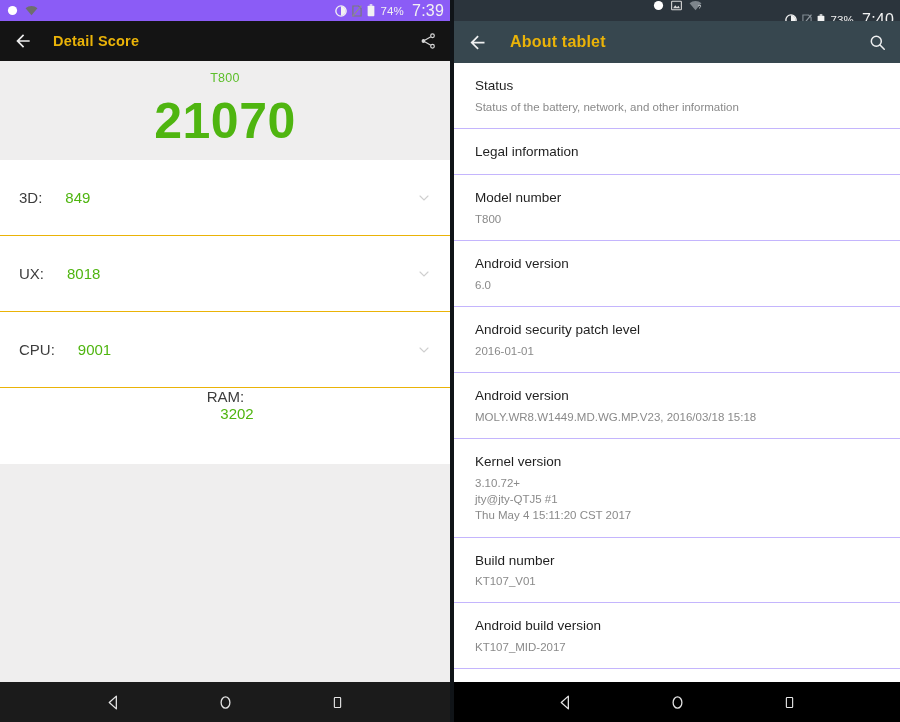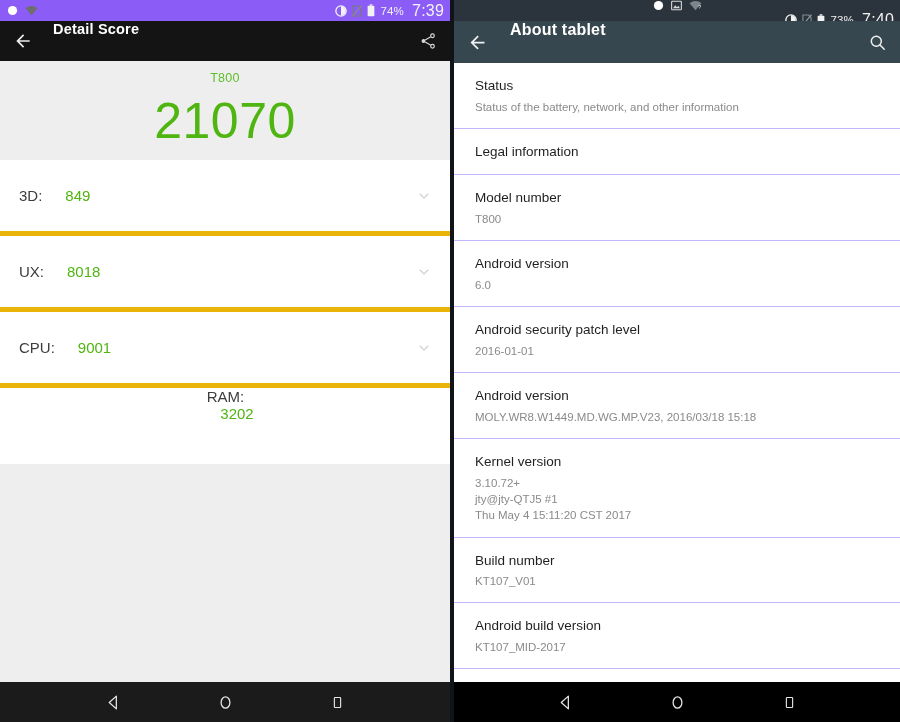--- a/index.html
+++ b/index.html
@@ -33,23 +33,23 @@
   .sb-right-icons { display: flex; align-items: center; gap: 5px; margin-left: auto; }
   .sb-text { font-size: 11.5px; letter-spacing: .2px; white-space: nowrap; }
   .sb-time { font-size: 16px; margin-left: 3px; }
 
   .ic { display: inline-flex; align-items: center; justify-content: center; }
   .ic svg { display: block; }
 
   
   .actionbar {
     flex: 0 0 38px; height: 38px;
-    display: flex; 
+    display: flex; align-items: center;
     padding: 0 13px;
-    color: #ffffff;
+    color: #eab308;
   }
   .actionbar-left  { background: #141414; height: 40px; flex-basis: 40px; }
   .actionbar-right { background: #37474f; height: 42px; flex-basis: 42px; }
   .ab-title { font-weight: bold; letter-spacing: .2px; }
   .actionbar-left  .ab-title { font-size: 14.5px; margin-left: 20px; }
   .actionbar-right .ab-title { font-size: 16px; margin-left: 22px; }
   .ab-spacer { flex: 1 1 auto; }
   .ab-action { cursor: pointer; opacity: .92; }
 
   
@@ -57,29 +57,29 @@
   .hero {
     background: #efeeee;
     padding: 10px 0 14px 0;
     text-align: center;
   }
   .hero-model {
     color: #5cbf2a; font-size: 12.5px; letter-spacing: .3px;
   }
   .hero-score {
     color: #4fb510; font-size: 50px; line-height: 1.0;
-    margin-top: 11px; font-weight: normal; letter-spacing: .5px;
+    margin-top: 11px; font-weight: bold; letter-spacing: .5px;
   }
 
   .score-list { background: #ffffff; }
   .score-row {
     height: 76px;
     display: flex; align-items: center;
     padding: 0 18px 0 19px;
-    border-bottom: 5px solid #eab308;
+    border-bottom: 1px solid #eab308;
     cursor: pointer;
   }
   .score-row:last-child { border-bottom: none; flex-direction: column; }
   .score-label { font-size: 15px; color: #3d3d3d; }
   .score-value { font-size: 15px; color: #4fb510; margin-left: 23px; }
   .score-chev { margin-left: auto; }
 
   
   .panel-body-right { flex: 1 1 auto; background: #ffffff; overflow: hidden; }
   .set-row {

